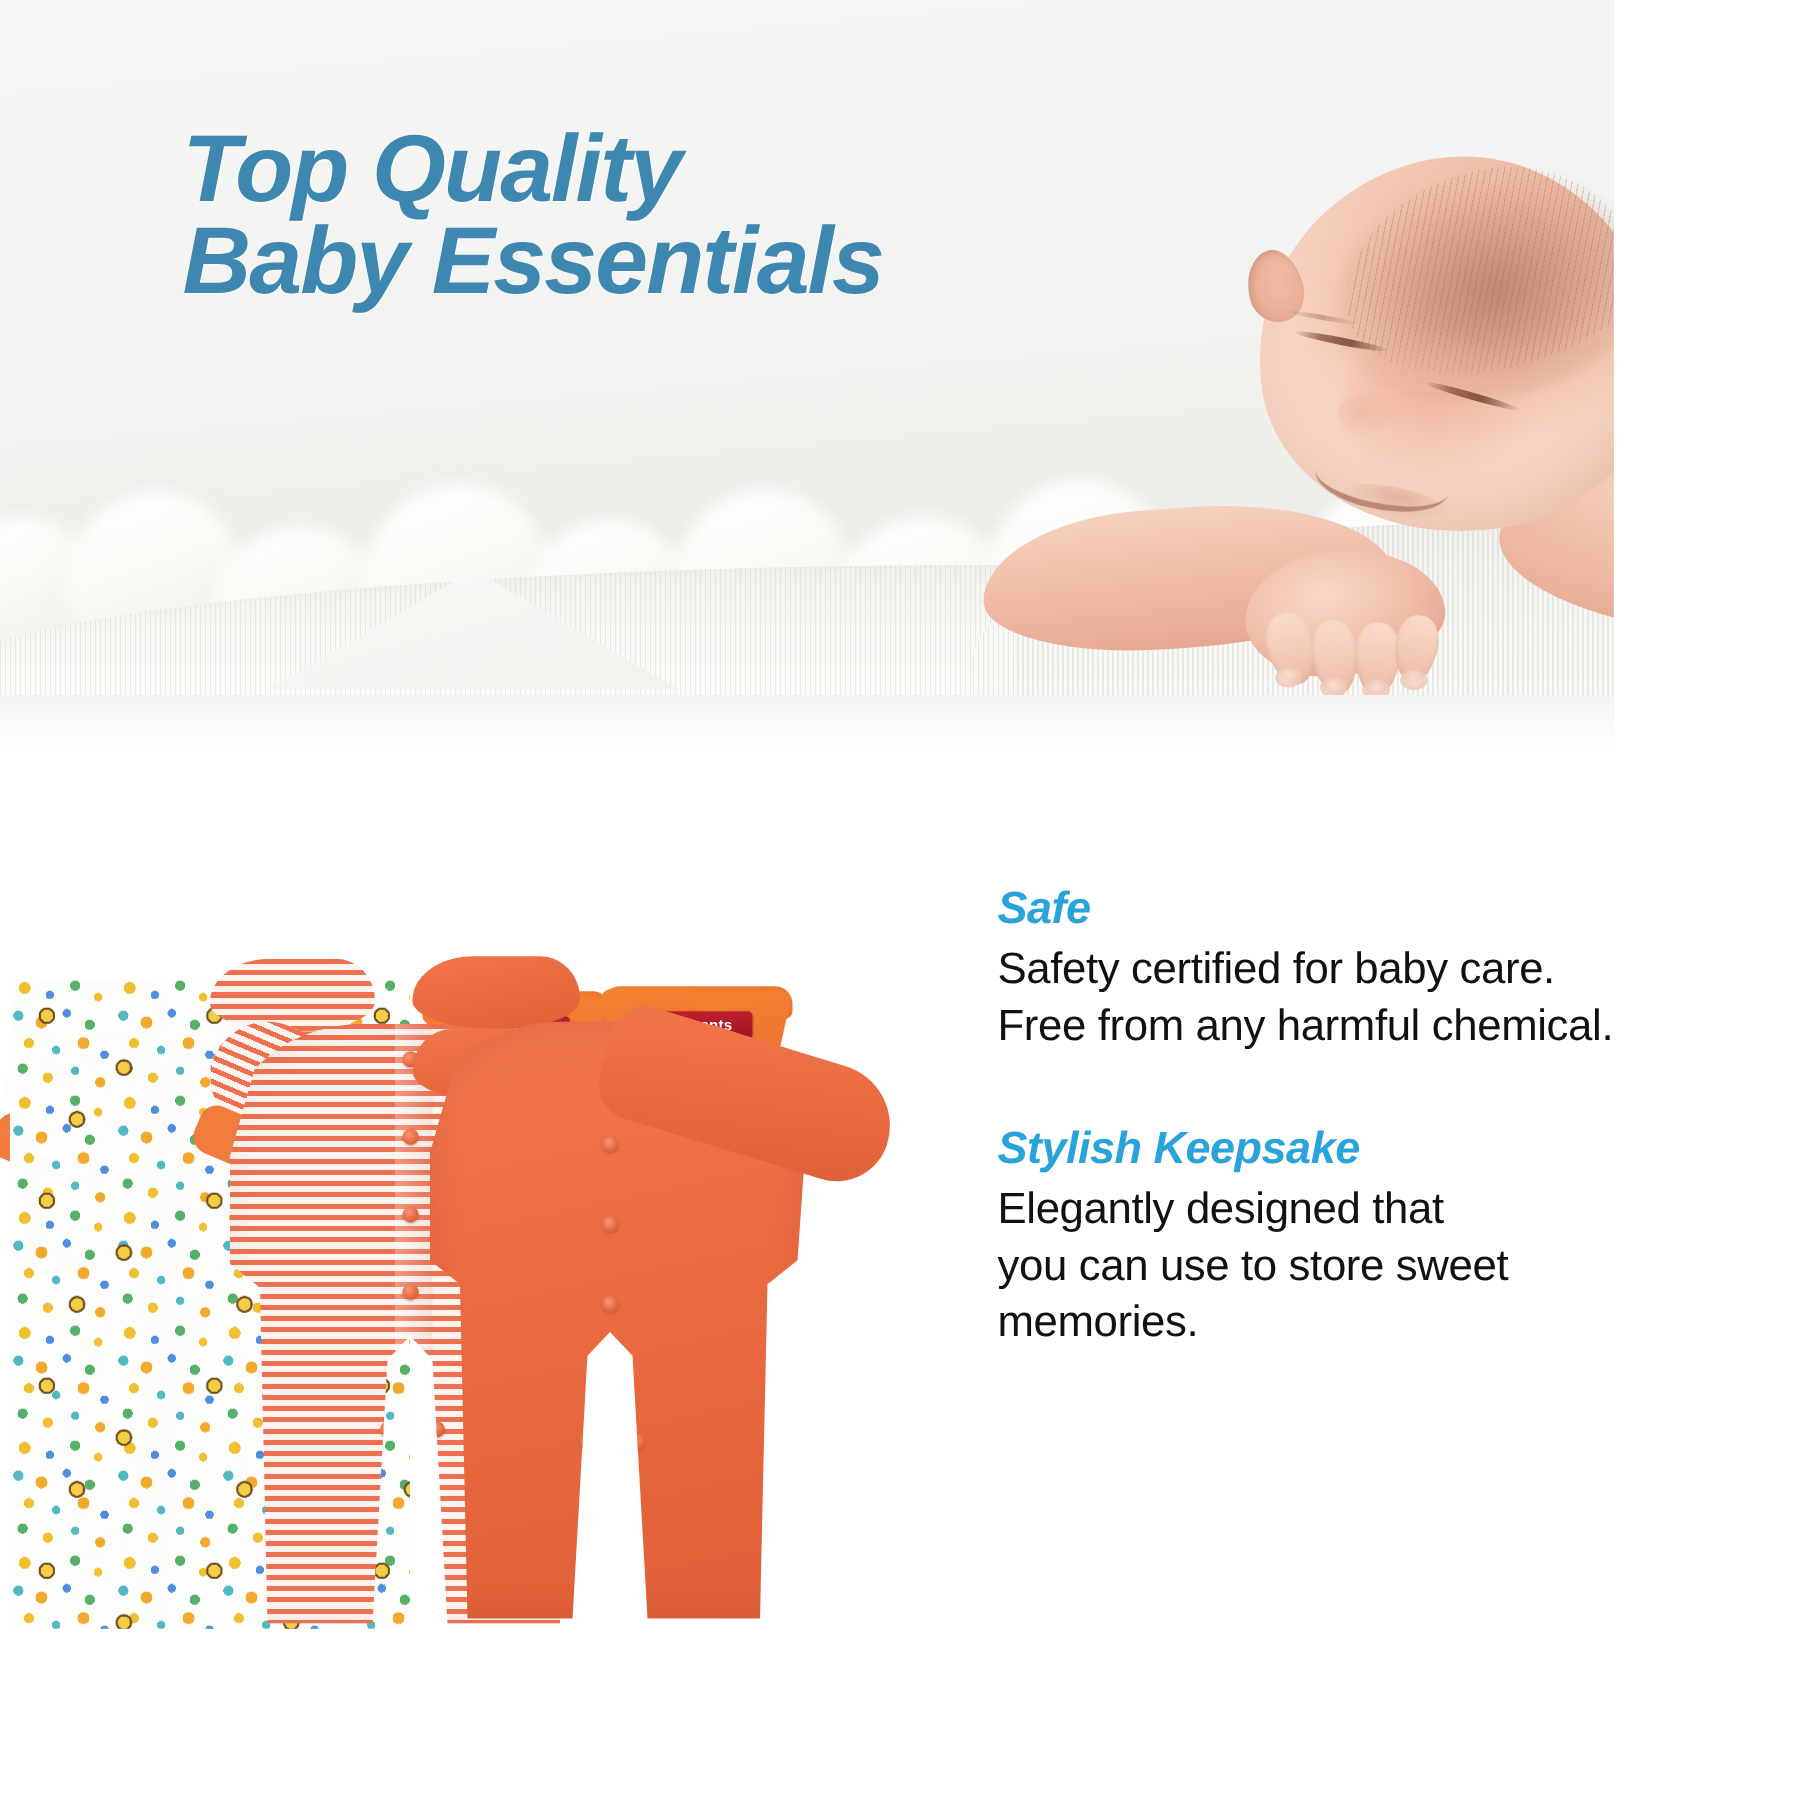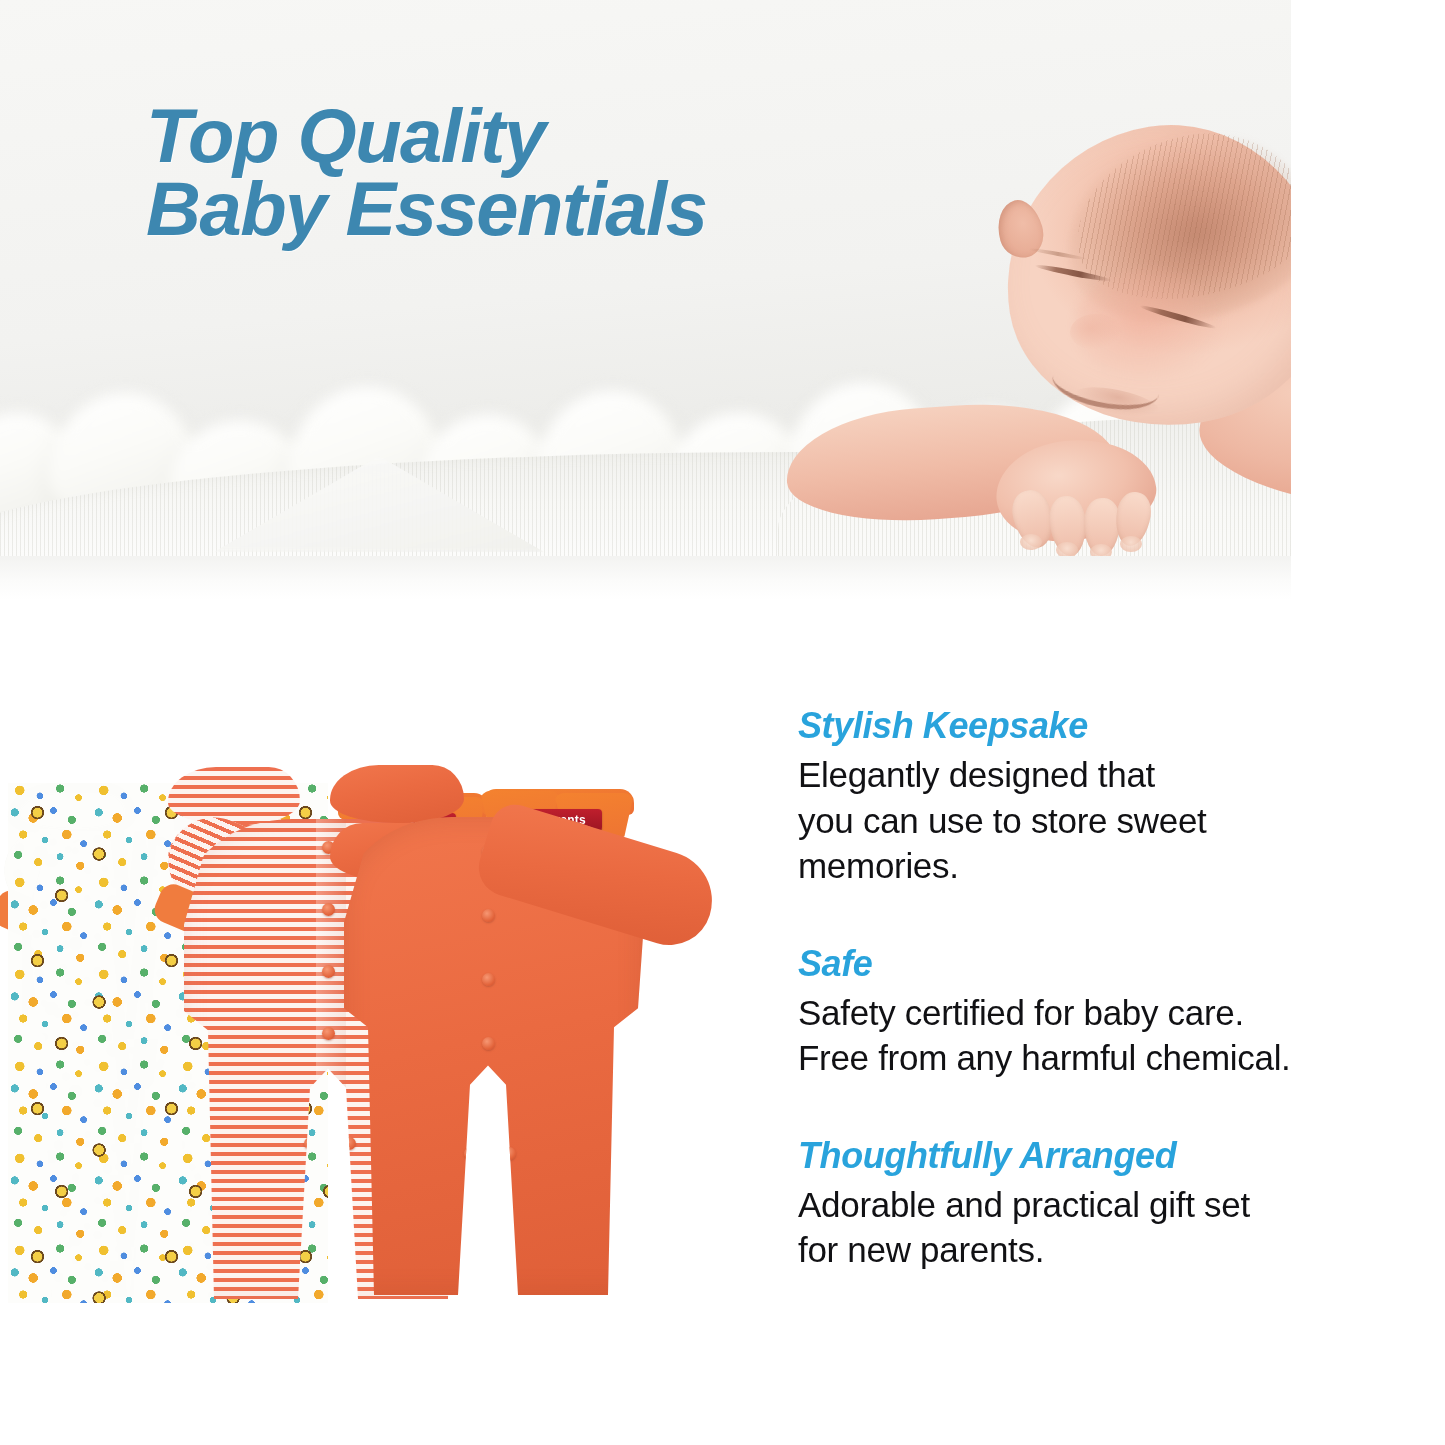--- a/index.html
+++ b/index.html
@@ -520,31 +520,26 @@
         <div class="snap" style="left:53%;top:330px;"></div>
       </div>
       <div class="sleeve solid"></div>
       <div class="foot-l solid"></div>
       <div class="foot-r solid"></div>
     </div>
 
   </div>
 
   <div class="features">
+    <div class="feature f2">
+      <div class="feature-title">Safe</div>
+      <div class="feature-body">Safety certified for baby care.
+Free from any harmful chemical.</div>
+    </div>
     <div class="feature f1">
       <div class="feature-title">Stylish Keepsake</div>
       <div class="feature-body">Elegantly designed  that
 you can use to store sweet
 memories.</div>
     </div>
-    <div class="feature f2">
-      <div class="feature-title">Safe</div>
-      <div class="feature-body">Safety certified for baby care.
-Free from any harmful chemical.</div>
-    </div>
-    <div class="feature f3">
-      <div class="feature-title">Thoughtfully Arranged</div>
-      <div class="feature-body">Adorable and practical gift set
-for new parents.</div>
-    </div>
   </div>
 
 </div>
 
 </body></html>

